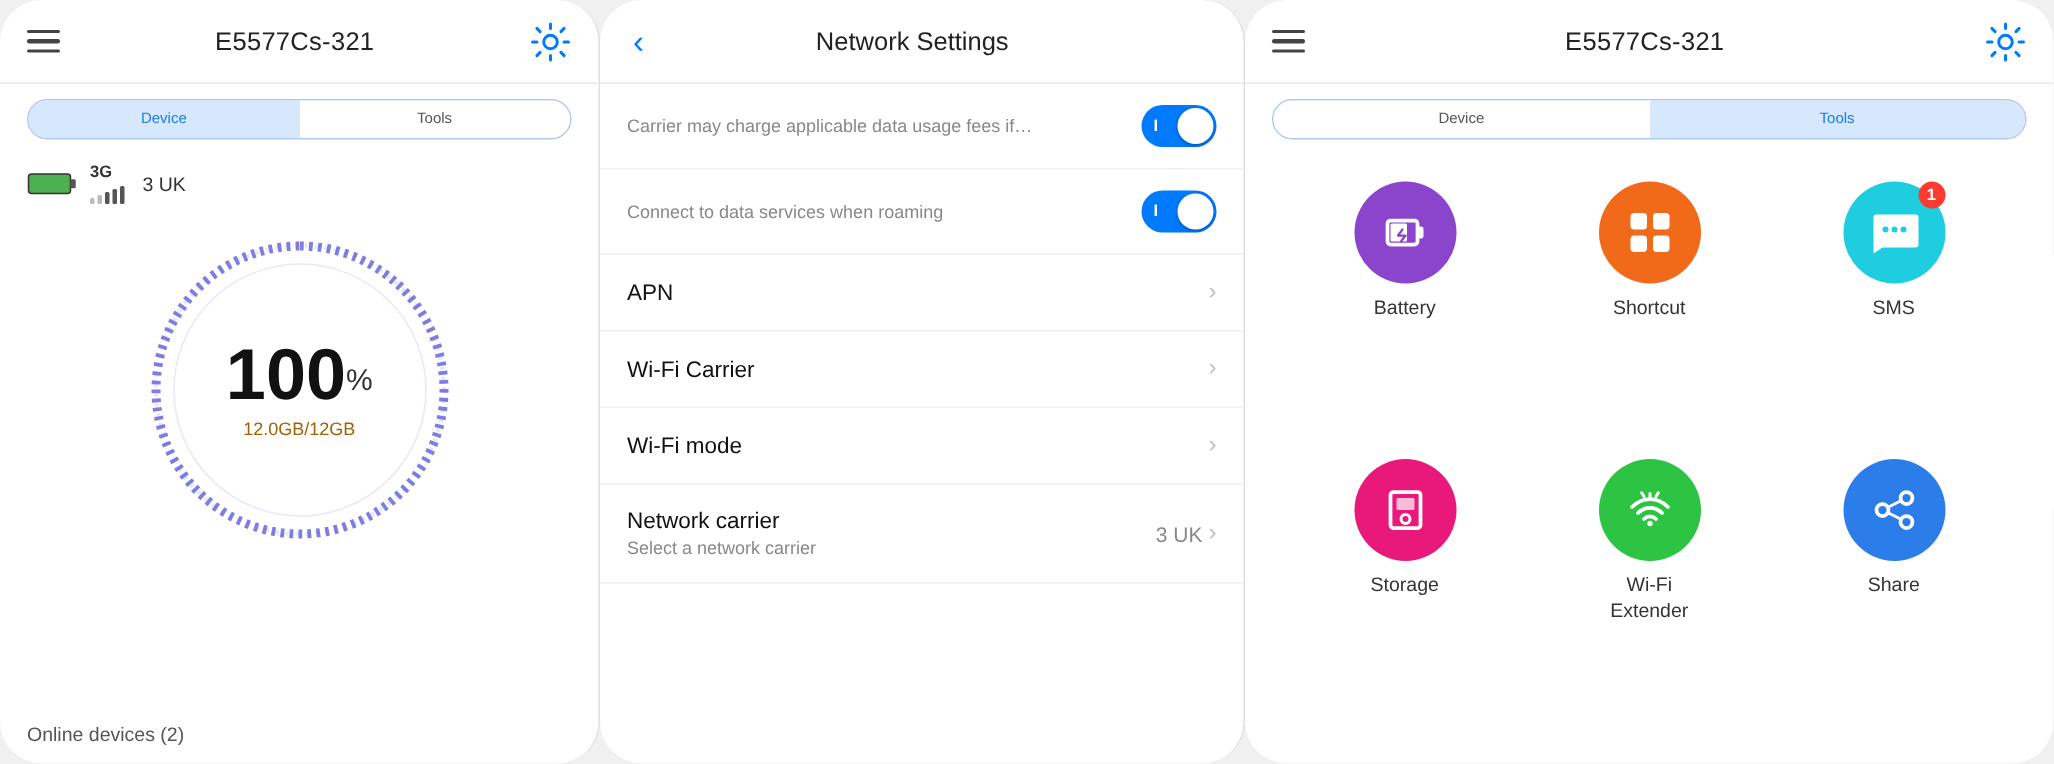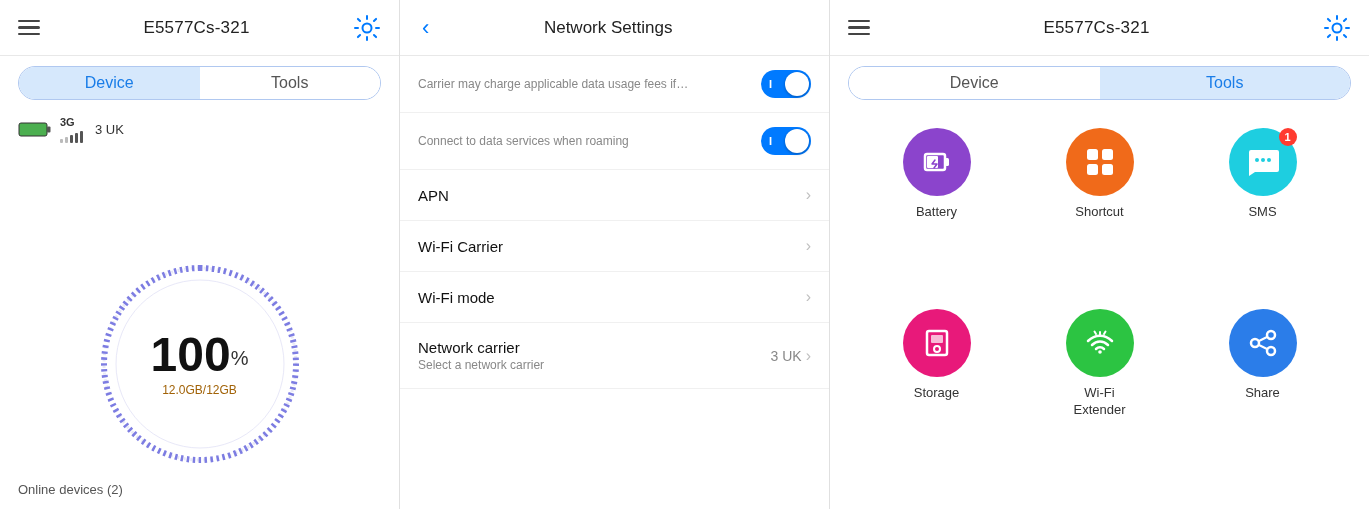--- a/index.html
+++ b/index.html
@@ -12,20 +12,21 @@
       overflow: hidden;
     }
 
     
     .panel {
       background: #fff;
       height: 509px;
       display: flex;
       flex-direction: column;
       overflow: hidden;
+      border-radius: 28px;
     }
 
     .panel-left {
       width: 400px;
       border-right: 1px solid #e0e0e0;
     }
 
     .panel-middle {
       width: 430px;
       border-right: 1px solid #e0e0e0;
@@ -85,21 +86,21 @@
       margin: 10px 18px 8px;
       border: 1.5px solid #b0c8f0;
       border-radius: 20px;
       overflow: hidden;
     }
 
     .tab {
       flex: 1;
       text-align: center;
       padding: 7px 0;
-      font-size: 16px;
+      font-size: 10px;
       cursor: pointer;
       color: #555;
       background: #fff;
     }
 
     .tab.active {
       background: #d6e8fc;
       color: #1a7de8;
       font-weight: 500;
     }
@@ -110,21 +111,21 @@
       align-items: center;
       gap: 8px;
       padding: 8px 18px 4px;
     }
 
     
     .circle-container {
       display: flex;
       flex-direction: column;
       align-items: center;
-      justify-content: flex-end;
+      justify-content: flex-start;
       flex: 1;
       padding: 10px 0 0;
     }
 
     .circle-outer {
       position: relative;
       width: 220px;
       height: 220px;
     }
 

